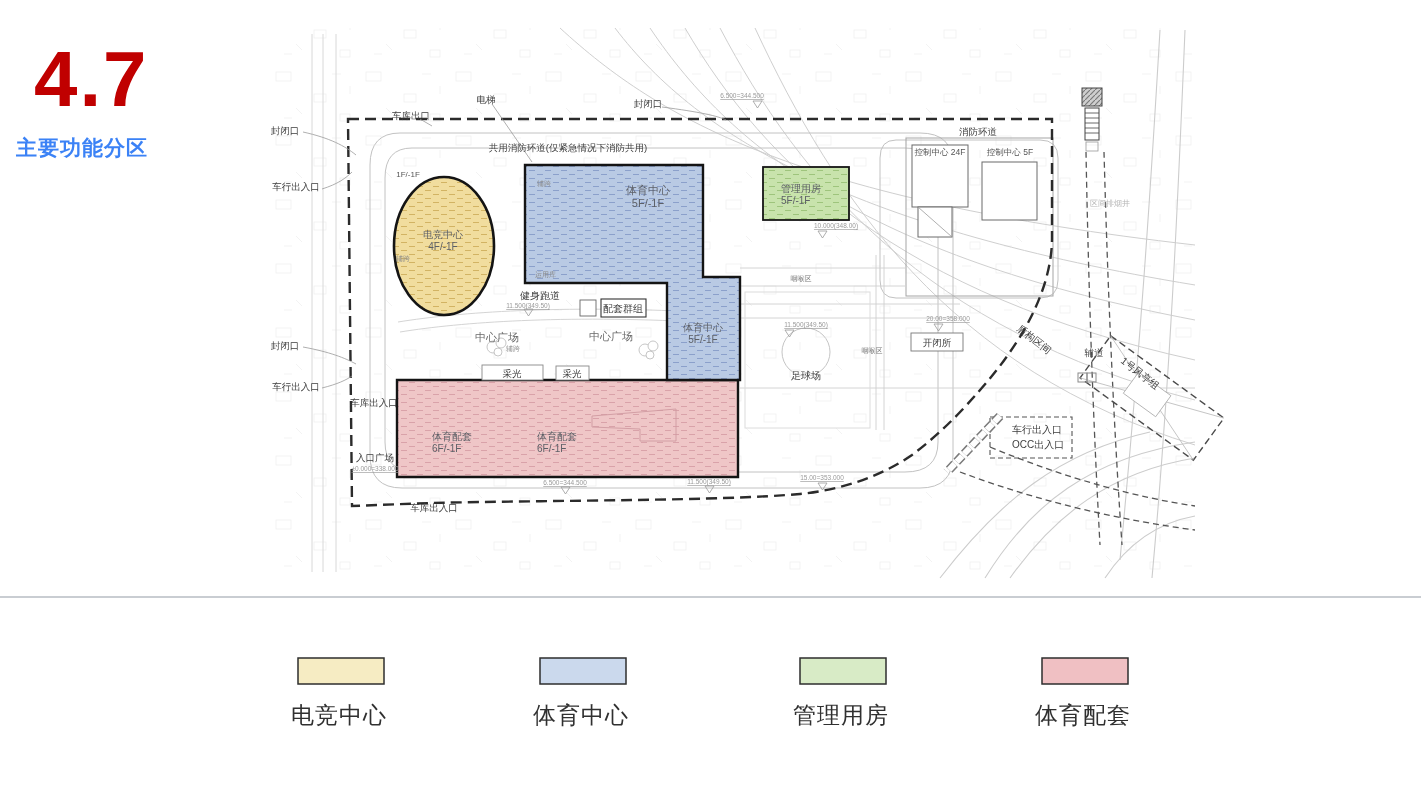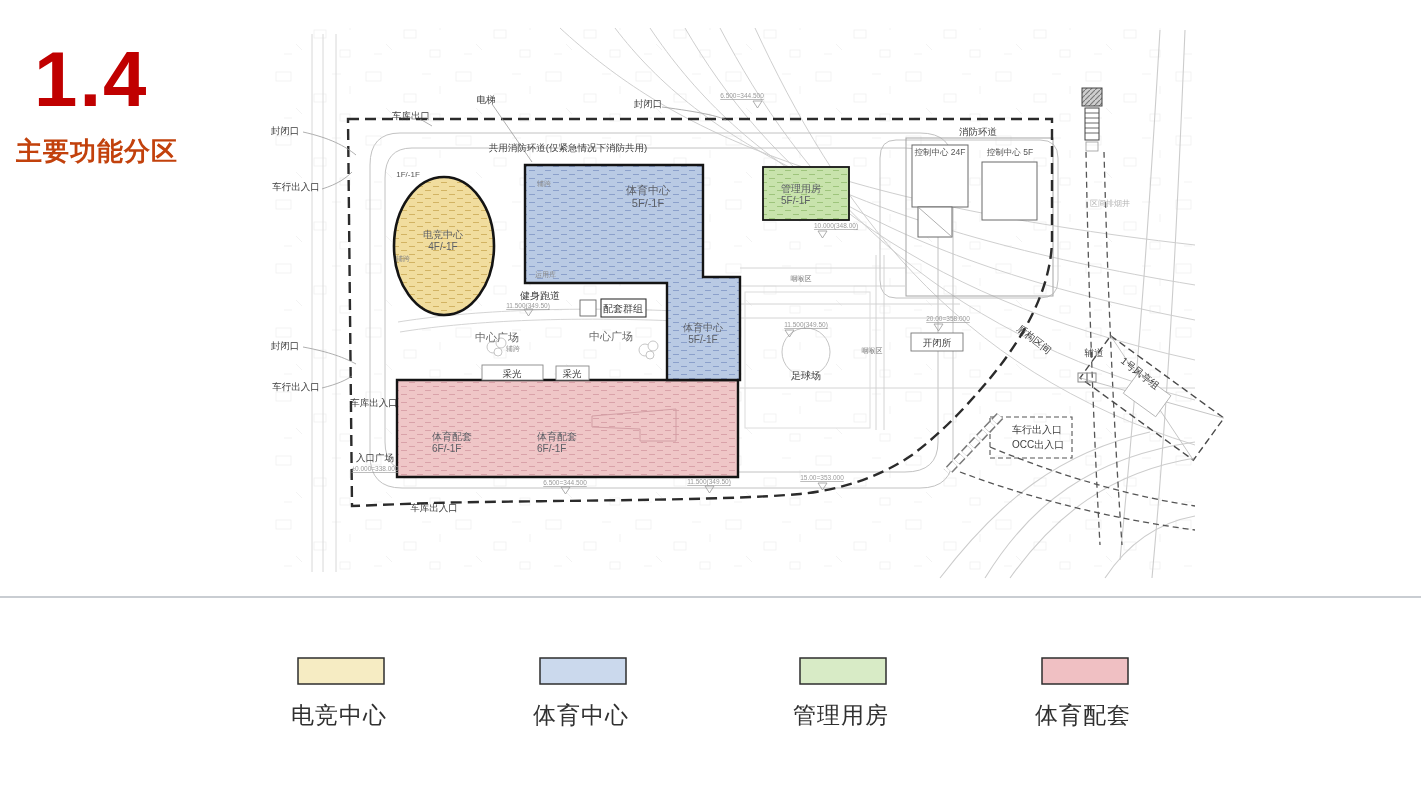--- a/index.html
+++ b/index.html
@@ -1,22 +1,22 @@
 <!DOCTYPE html>
 <html><head>
 <meta charset="utf-8">
 <style>
   html,body{margin:0;padding:0;background:#fff;}
   .canvas{position:relative;width:1421px;height:789px;background:#fff;overflow:hidden;
           font-family:"Liberation Sans","DejaVu Sans",sans-serif;}
   
   .title-num{position:absolute;left:34px;top:40px;font-size:78px;font-weight:bold;
              color:#C00000;letter-spacing:2px;line-height:1;}
-  .title-sub{position:absolute;left:16px;top:134px;font-size:26px;font-weight:bold;
-             color:#c2410c;letter-spacing:1px;}
+  .title-sub{position:absolute;left:16px;top:134px;font-size:21px;font-weight:bold;
+             color:#3b82f6;letter-spacing:1px;}
   
   .divider{position:absolute;left:0;top:596px;width:1421px;height:2px;background:#c9cdd2;}
   
   .legend-item{position:absolute;}
   .legend-label{font-size:23px;color:#303030;margin-top:10px;letter-spacing:1px;}
   
   svg text{font-family:"Liberation Sans","DejaVu Sans",sans-serif;}
   .lbl{font-size:9.5px;fill:#3c3c3c;}
   .lbl-b{font-size:10px;fill:#3c3c3c;}
   .zone{font-size:11px;fill:#5c5f66;}
@@ -24,21 +24,21 @@
   .sm{font-size:7px;fill:#8a8a8a;}
   .elev{font-size:6.5px;fill:#9a9a9a;text-decoration:underline;}
   .faint{font-size:8px;fill:#b5b5b5;}
 </style>
 </head>
 <body>
 
 <div class="canvas">
 
   
-  <div class="title-num">1.4</div>
+  <div class="title-num">4.7</div>
   <div class="title-sub">主要功能分区</div>
 
   
   <svg width="1421" height="596" viewBox="0 0 1421 596">
     <defs>
       <pattern id="tex" width="90" height="64" patternUnits="userSpaceOnUse">
         <g fill="none" stroke="#e3e3e3" stroke-width="0.8">
           <rect x="6" y="8" width="15" height="9"></rect>
           <rect x="44" y="30" width="12" height="8"></rect>
           <rect x="70" y="50" width="10" height="7"></rect>

